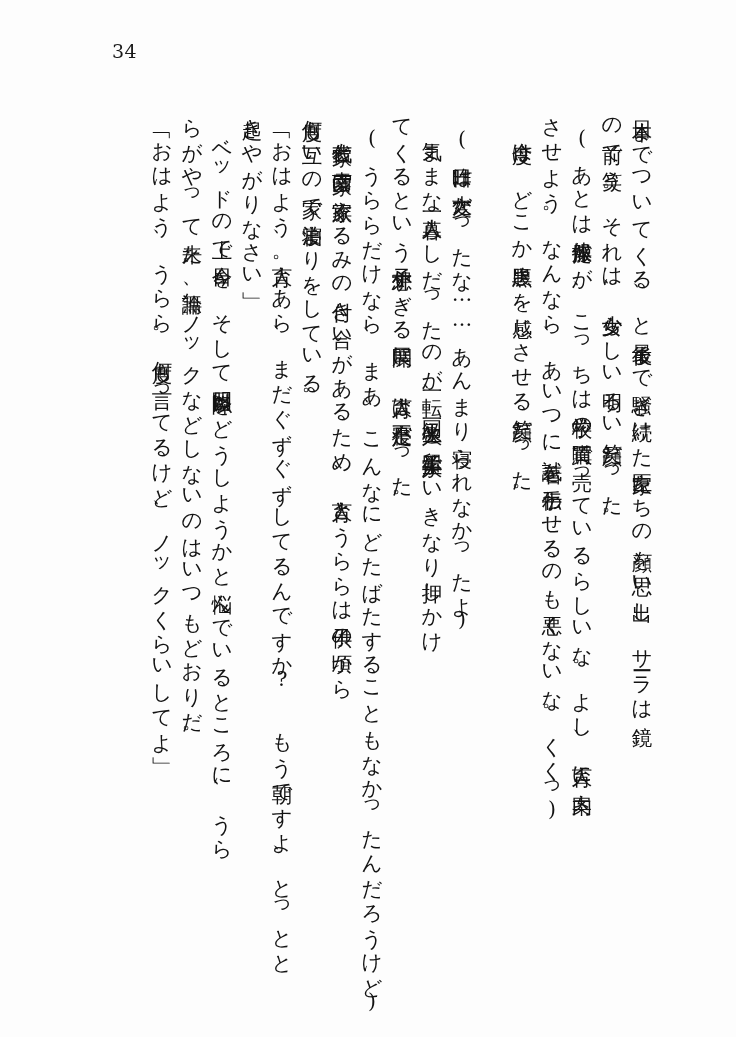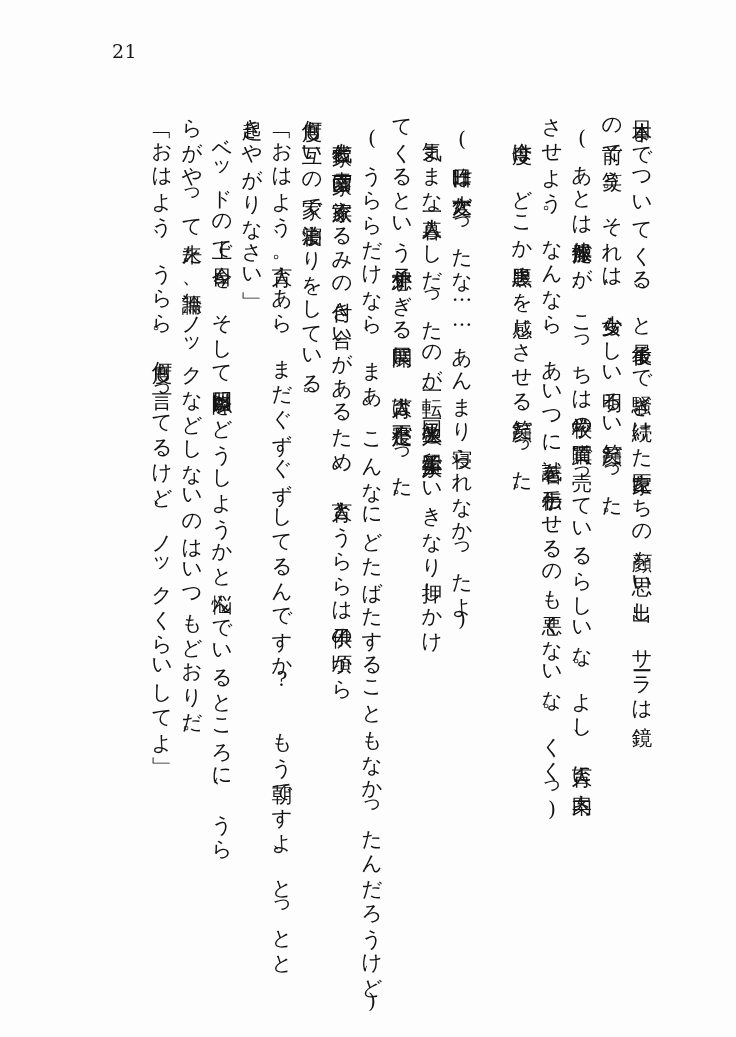--- a/index.html
+++ b/index.html
@@ -70,21 +70,21 @@
 
   
   .col:nth-child(odd)  { transform: translateY(0.5px); }
   .col:nth-child(3n)   { transform: translateY(-0.5px); }
 </style>
 </head>
 <body>
 
 <div class="page">
 
-  <div class="page-number">21</div>
+  <div class="page-number">34</div>
 
   <div class="text-block">
 
   <div class="col">日本までついてくる、と最後まで騒ぎ続けた家臣たちの顔を思い出し、サーラは鏡</div>
       <div class="col">の前で笑う。それは、少女らしい明るい笑顔だった。</div>
       <div class="col indent">(あとは体操服だが、こっちは学校の購買で売っているらしいな。よし、育人に案内</div>
       <div class="col">させよう。なんなら、あいつに試着を手伝わせるのも悪くないな。くくっ)</div>
       <div class="col indent">今度は、どこか腹黒さを感じさせる笑顔だった。</div>
       <div class="col"></div>
       <div class="col indent">(昨日は大変だったな……あんまり寝られなかったよ)</div>

